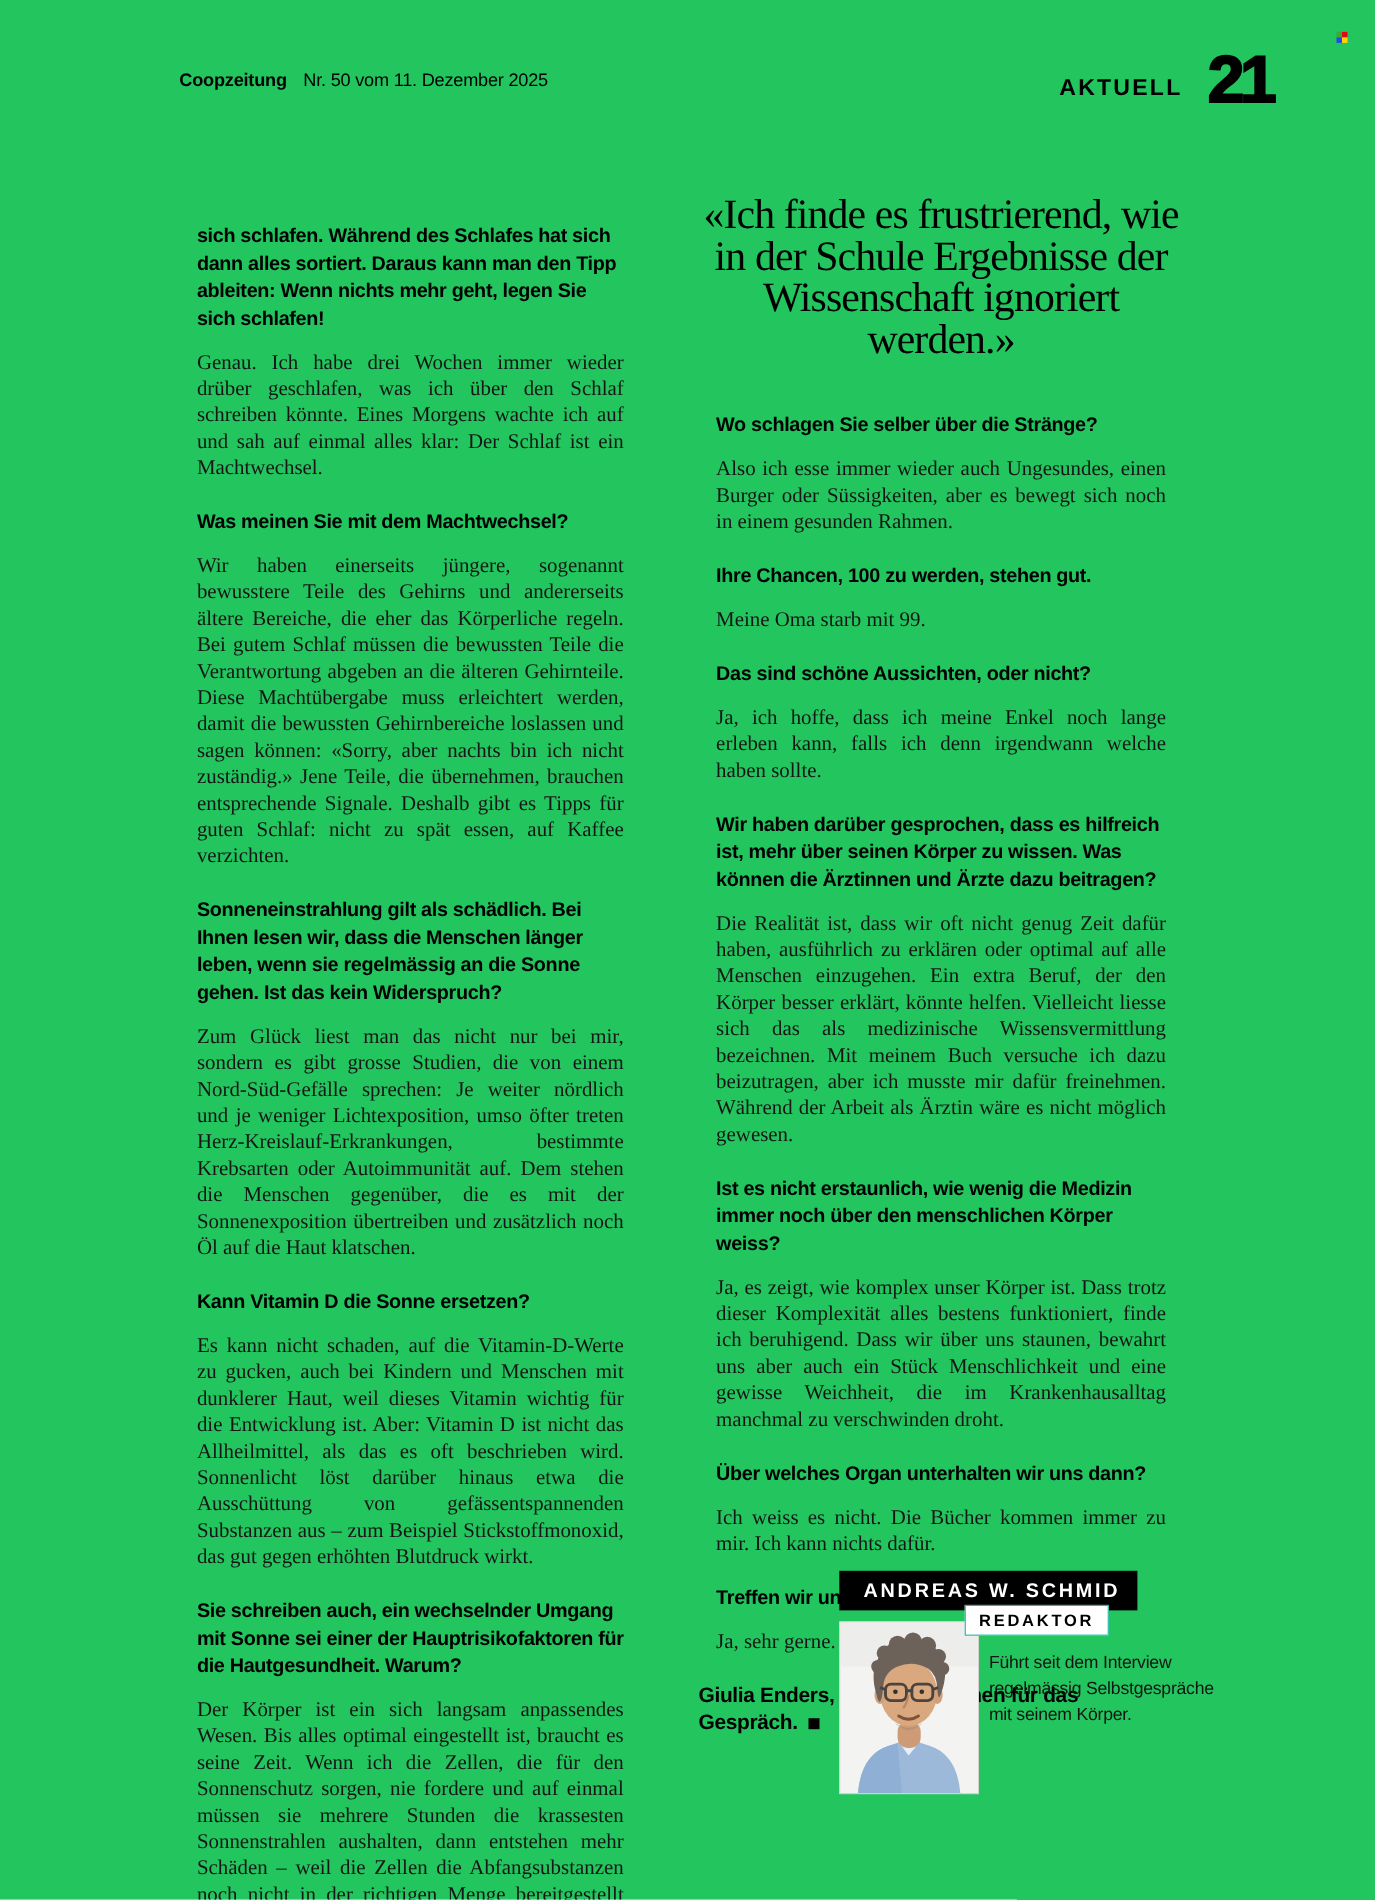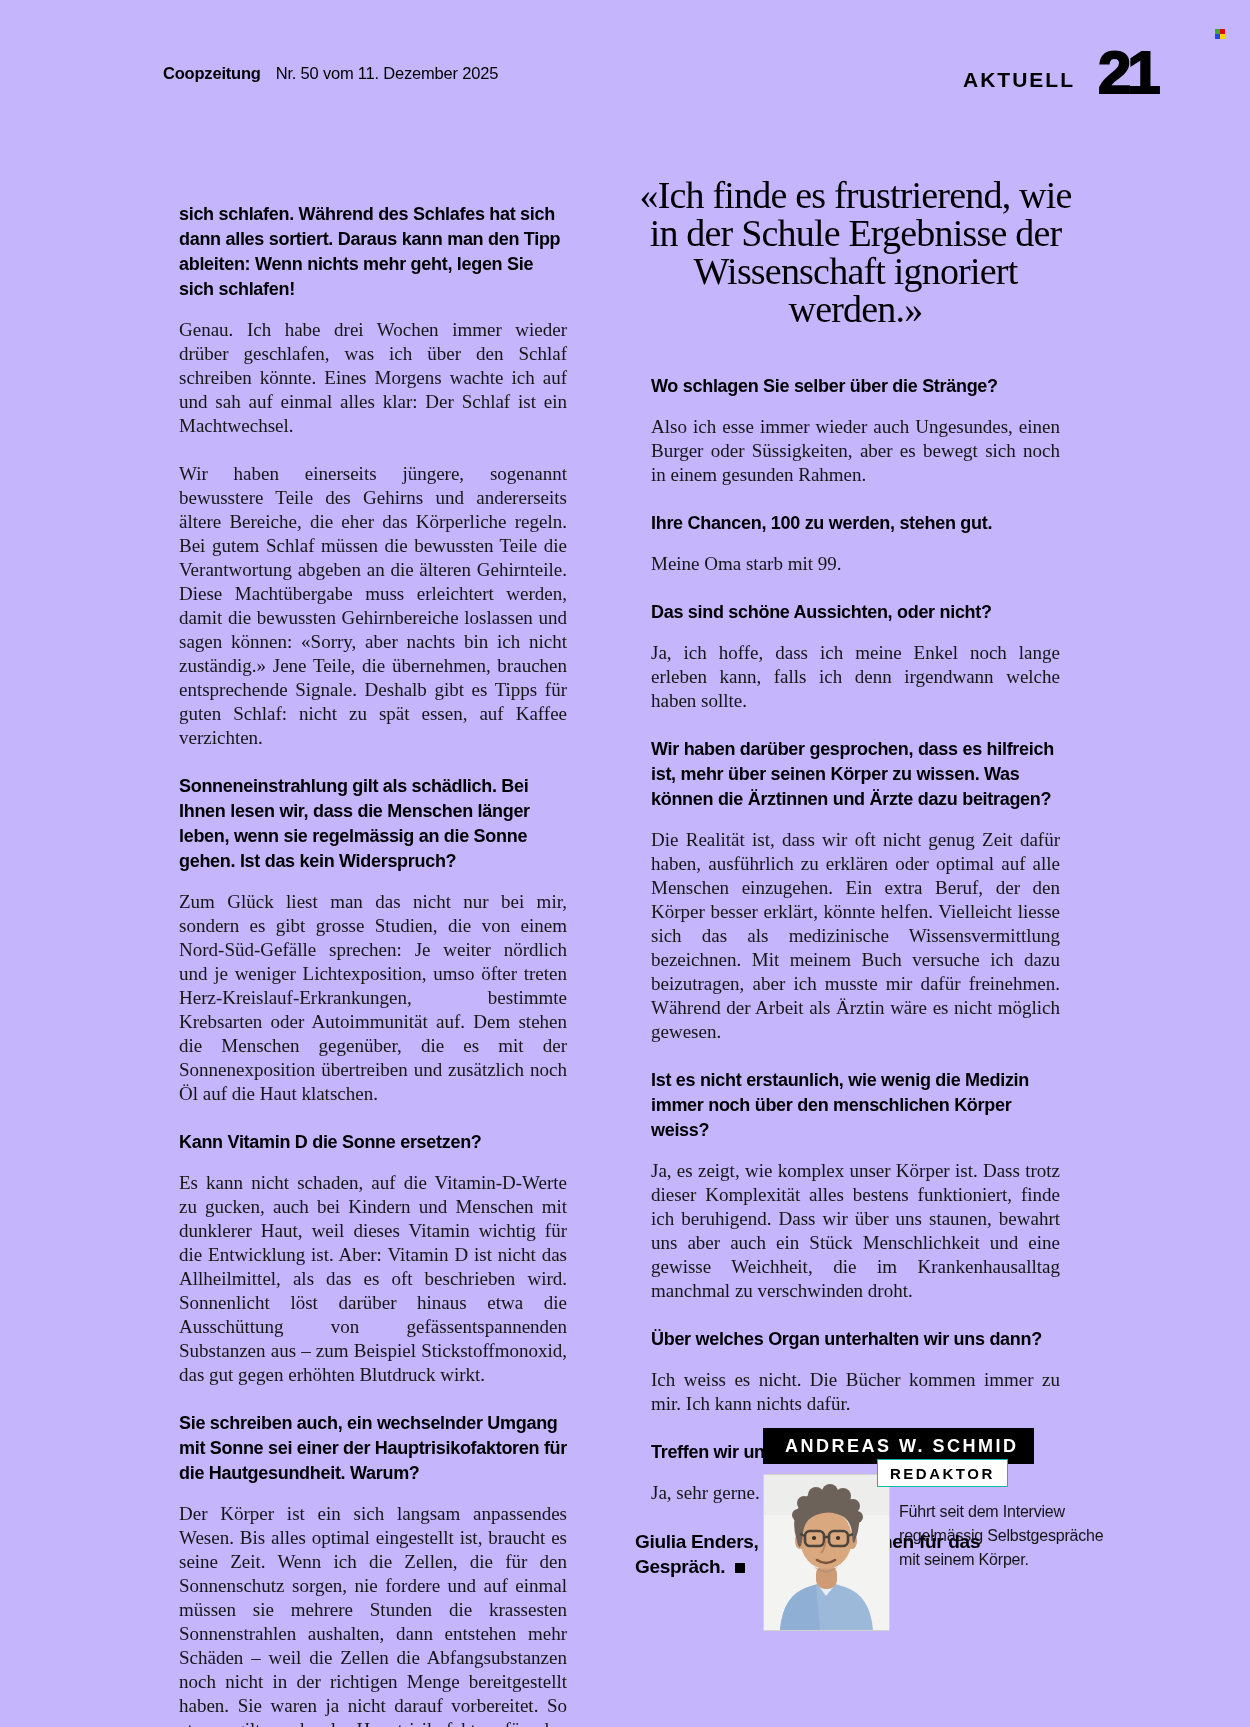--- a/index.html
+++ b/index.html
@@ -1,16 +1,16 @@
 <!DOCTYPE html>
 <html lang="de"><head>
 <meta charset="utf-8">
 <style>
   html,body{margin:0;padding:0;background:#ffffff;}
-  .page{position:relative;width:1250px;height:1727px;background:#c4b5fd;color:#111;overflow:hidden;}
+  .page{position:relative;width:1250px;height:1727px;background:#22c55e;color:#111;overflow:hidden;}
 
   
   .masthead{position:absolute;left:163px;top:64px;font-family:"Liberation Sans",sans-serif;font-size:16.5px;color:#000;white-space:nowrap;}
   .brand{font-weight:bold;letter-spacing:-0.2px;margin-right:15px;}
   .issue{font-weight:normal;letter-spacing:-0.2px;}
   .section-label{position:absolute;top:68px;left:945px;width:130px;text-align:right;font-family:"Liberation Sans",sans-serif;font-weight:bold;font-size:21px;letter-spacing:2px;color:#000;}
   .page-number{position:absolute;top:38px;left:1098px;font-family:"Liberation Sans",sans-serif;font-weight:bold;font-size:60px;letter-spacing:-4px;color:#000;-webkit-text-stroke:2px #000;}
   .reg-mark{position:absolute;left:1215px;top:29px;width:10px;height:10px;display:grid;grid-template-columns:5px 5px;grid-template-rows:5px 5px;}
   .reg-sq{width:5px;height:5px;}
 
@@ -51,20 +51,21 @@
       <span class="reg-sq" style="background: rgb(34, 71, 240);"></span>
       <span class="reg-sq" style="background: rgb(255, 213, 0);"></span>
     </div>
 
   <section class="col col-left">
       <div class="qa">
         <p class="q">sich schlafen. Während des Schlafes hat sich dann alles sortiert. Daraus kann man den Tipp ableiten: Wenn nichts mehr geht, legen Sie sich schlafen!</p>
         <p class="a">Genau. Ich habe drei Wochen immer wieder drüber geschlafen, was ich über den Schlaf schreiben könnte. Eines Morgens wachte ich auf und sah auf einmal alles klar: Der Schlaf ist ein Machtwechsel.</p>
       </div>
       <div class="qa">
+        <p class="q">Was meinen Sie mit dem Machtwechsel?</p>
         <p class="a">Wir haben einerseits jüngere, sogenannt bewusstere Teile des Gehirns und andererseits ältere Bereiche, die eher das Körperliche regeln. Bei gutem Schlaf müssen die bewussten Teile die Verantwortung abgeben an die älteren Gehirnteile. Diese Machtübergabe muss erleichtert werden, damit die bewussten Gehirnbereiche loslassen und sagen können: «Sorry, aber nachts bin ich nicht zuständig.» Jene Teile, die übernehmen, brauchen entsprechende Signale. Deshalb gibt es Tipps für guten Schlaf: nicht zu spät essen, auf Kaffee verzichten.</p>
       </div>
       <div class="qa">
         <p class="q">Sonneneinstrahlung gilt als schädlich. Bei Ihnen lesen wir, dass die Menschen länger leben, wenn sie regelmässig an die Sonne gehen. Ist das kein Widerspruch?</p>
         <p class="a">Zum Glück liest man das nicht nur bei mir, sondern es gibt grosse Studien, die von einem Nord-Süd-Gefälle sprechen: Je weiter nördlich und je weniger Lichtexposition, umso öfter treten Herz-Kreislauf-Erkrankungen, bestimmte Krebsarten oder Autoimmunität auf. Dem stehen die Menschen gegenüber, die es mit der Sonnenexposition übertreiben und zusätzlich noch Öl auf die Haut klatschen.</p>
       </div>
       <div class="qa">
         <p class="q">Kann Vitamin D die Sonne ersetzen?</p>
         <p class="a">Es kann nicht schaden, auf die Vitamin-D-Werte zu gucken, auch bei Kindern und Menschen mit dunklerer Haut, weil dieses Vitamin wichtig für die Entwicklung ist. Aber: Vitamin D ist nicht das Allheilmittel, als das es oft beschrieben wird. Sonnenlicht löst darüber hinaus etwa die Ausschüttung von gefässentspannenden Substanzen aus – zum Beispiel Stickstoffmonoxid, das gut gegen erhöhten Blutdruck wirkt.</p>
       </div>

